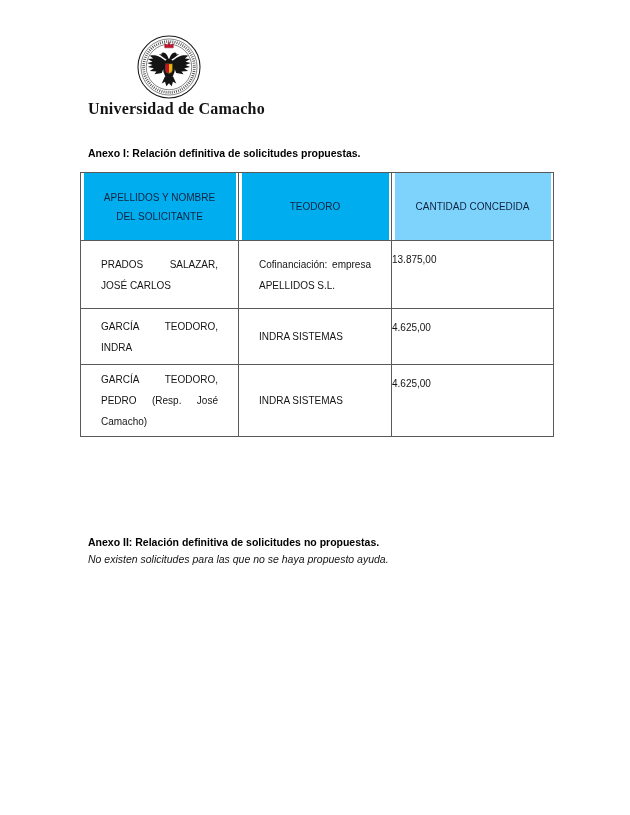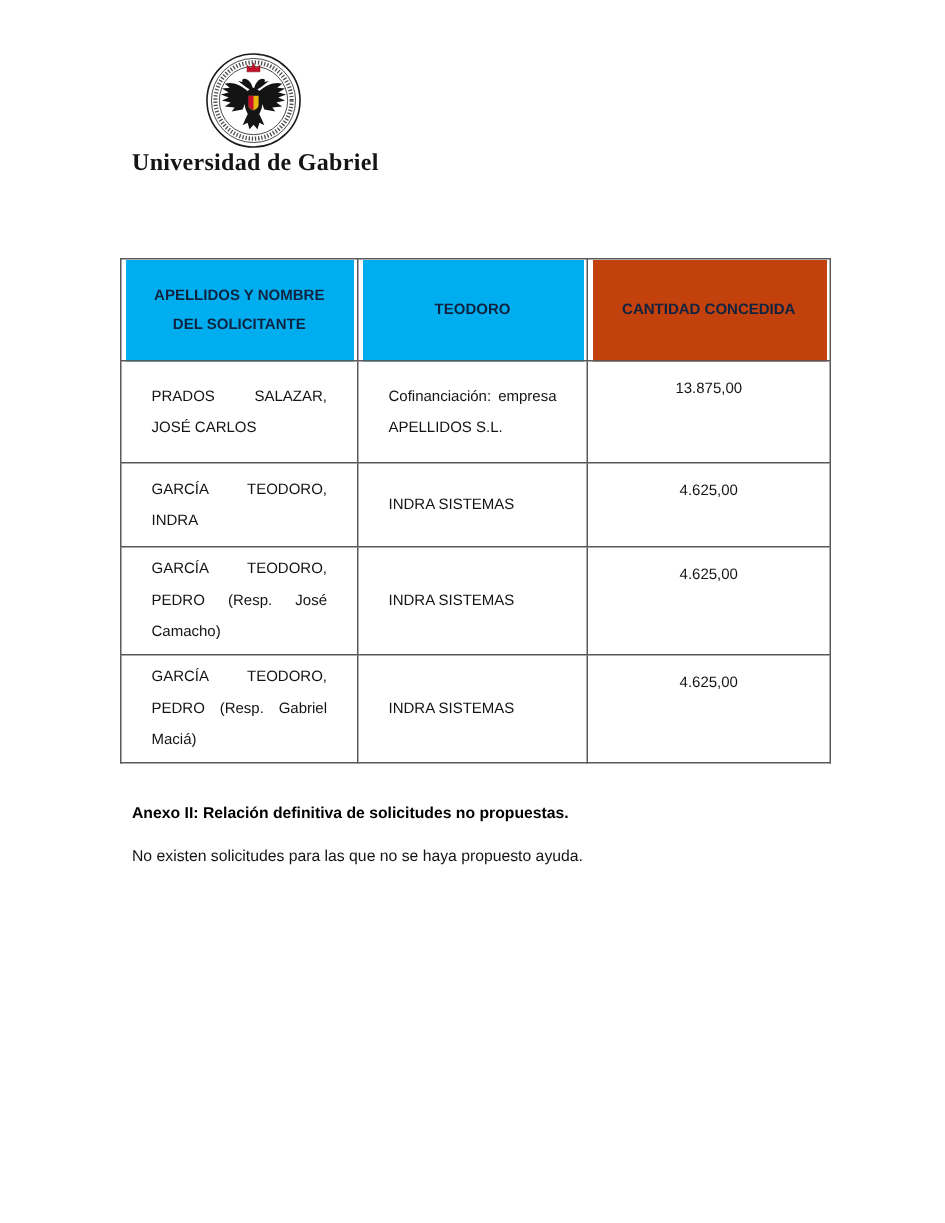--- a/index.html
+++ b/index.html
@@ -35,21 +35,21 @@
     font-size: 10px;
   }
   table.grants col.c1 { width: 158px; }
   table.grants col.c2 { width: 153px; }
   table.grants col.c3 { width: 162px; }
   table.grants th, table.grants td {
     border: 1px solid #595959;
   }
   table.grants th {
     height: 68px;
-    font-weight: 700;
+    font-weight: 400;
     color: #0F2340;
     text-align: center;
     vertical-align: middle;
     background-clip: content-box;     
     padding: 0 3px;
     line-height: 1.9;
     font-size: 10px;
   }
   table.grants th .th-inner { padding: 0 14px; }
   tr.gr-row-1 td { height: 68px; }
@@ -59,31 +59,30 @@
   td.cell-text {
     vertical-align: middle;
     padding: 4px 20px;
     text-align: justify;
     text-align-last: left;
     line-height: 2.1;
     color: #141414;
   }
   td.cell-amount {
     vertical-align: top;
-    text-align: center;
     padding-top: 13px;
     color: #141414;
   }
   .anexo2-heading {
     position: absolute; left: 88px; top: 536px;
     font-size: 10.5px; font-weight: 700; color: #000;
   }
   .anexo2-note {
-    position: absolute; left: 88px; top: 565px;
-    font-size: 10.5px; color: #141414;
+    position: absolute; left: 88px; top: 553px;
+    font-size: 10.5px; color: #141414; font-style: italic;
   }
 </style>
 </head>
 <body>
 
 <div class="page">
 
   <div class="logo-wrap">
     <span>
       <svg viewBox="0 0 100 100" width="66" height="66" aria-hidden="true">
@@ -99,62 +98,58 @@
           <path d="M50,41 C51,33 55,28 59,28 c2.2,0 3.2,1.6 2,3.2 l4.5,-1 -5.5,4.3 c-2.5,2 -5.5,4.5 -10,5.5 z"></path>
           <path d="M44,64 l-5,11 5,-2.5 2,6.5 4,-4.5 4,4.5 2,-6.5 5,2.5 -5,-11 z"></path>
         </g>
         <path d="M43.5,21 l0,-6.5 4.2,3 2.3,-5.5 2.3,5.5 4.2,-3 0,6.5 z" fill="#C8102E" stroke="#7a1010" stroke-width="0.6"></path>
         <path d="M44.5,45 h11 v9 q0,4.5 -5.5,6 q-5.5,-1.5 -5.5,-6 z" fill="#E9B50B"></path>
         <path d="M44.5,45 h5.5 v14.6 q-5.5,-1.5 -5.5,-6 z" fill="#C8102E"></path>
         <path d="M44.5,45 h11 v9 q0,4.5 -5.5,6 q-5.5,-1.5 -5.5,-6 z" fill="none" stroke="#222" stroke-width="0.7"></path>
       </svg>
     </span>
   </div>
-  <div class="univ-name">Universidad de Gabriel</div>
+  <div class="univ-name">Universidad de Camacho</div>
 
+  <div class="anexo1-heading">Anexo I: Relación definitiva de solicitudes propuestas.</div>
 
   <table class="grants">
     <colgroup>
         <col class="c1">
         <col class="c2">
         <col class="c3">
       </colgroup>
     <thead>
       <tr>
         <th style="background-color: rgb(0, 174, 239);">
           <div class="th-inner">APELLIDOS Y NOMBRE DEL SOLICITANTE</div>
         </th>
         <th style="background-color: rgb(0, 174, 239);">
           <div class="th-inner">TEODORO</div>
         </th>
-        <th style="background-color: #c2410c;">
+        <th style="background-color: #7dd3fc;">
           <div class="th-inner">CANTIDAD CONCEDIDA</div>
         </th>
       </tr>
     </thead>
     <tbody>
       <tr class="gr-row-1">
         <td class="cell-text">PRADOS SALAZAR, JOSÉ CARLOS</td>
         <td class="cell-text">Cofinanciación: empresa APELLIDOS S.L.</td>
         <td class="cell-amount">13.875,00</td>
       </tr>
       <tr class="gr-row-2">
         <td class="cell-text">GARCÍA TEODORO, INDRA</td>
         <td class="cell-text">INDRA SISTEMAS</td>
         <td class="cell-amount">4.625,00</td>
       </tr>
       <tr class="gr-row-3">
         <td class="cell-text">GARCÍA TEODORO, PEDRO (Resp. José Camacho)</td>
         <td class="cell-text">INDRA SISTEMAS</td>
         <td class="cell-amount">4.625,00</td>
       </tr>
-      <tr class="gr-row-4">
-        <td class="cell-text">GARCÍA TEODORO, PEDRO (Resp. Gabriel Maciá)</td>
-        <td class="cell-text">INDRA SISTEMAS</td>
-        <td class="cell-amount">4.625,00</td>
-      </tr>
     </tbody>
   </table>
 
   <div class="anexo2-heading">Anexo II: Relación definitiva de solicitudes no propuestas.</div>
   <div class="anexo2-note">No existen solicitudes para las que no se haya propuesto ayuda.</div>
 
 </div>
 
 </body></html>

